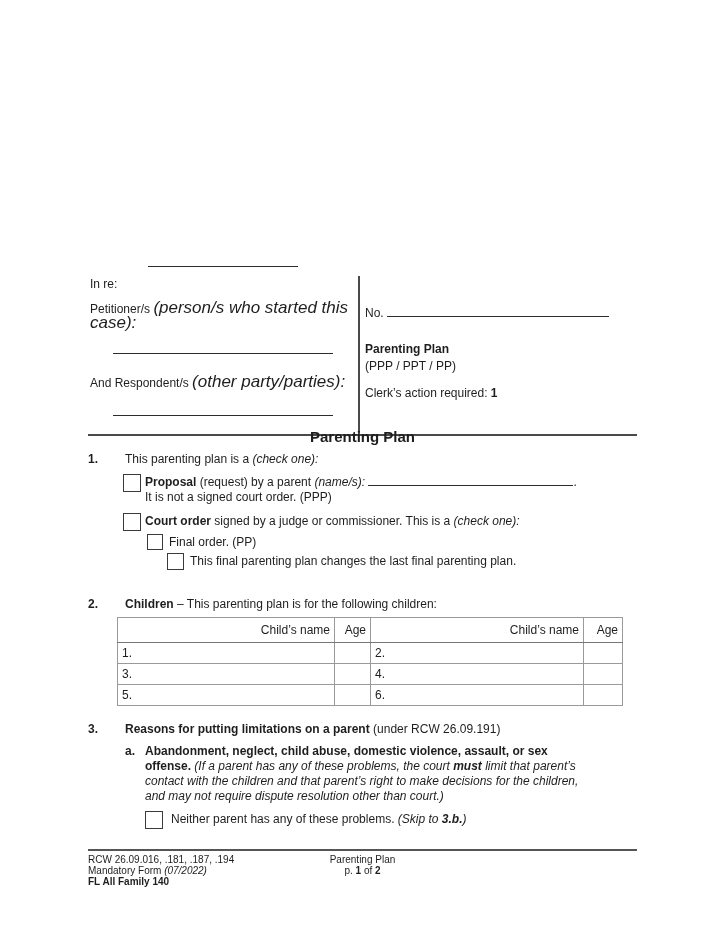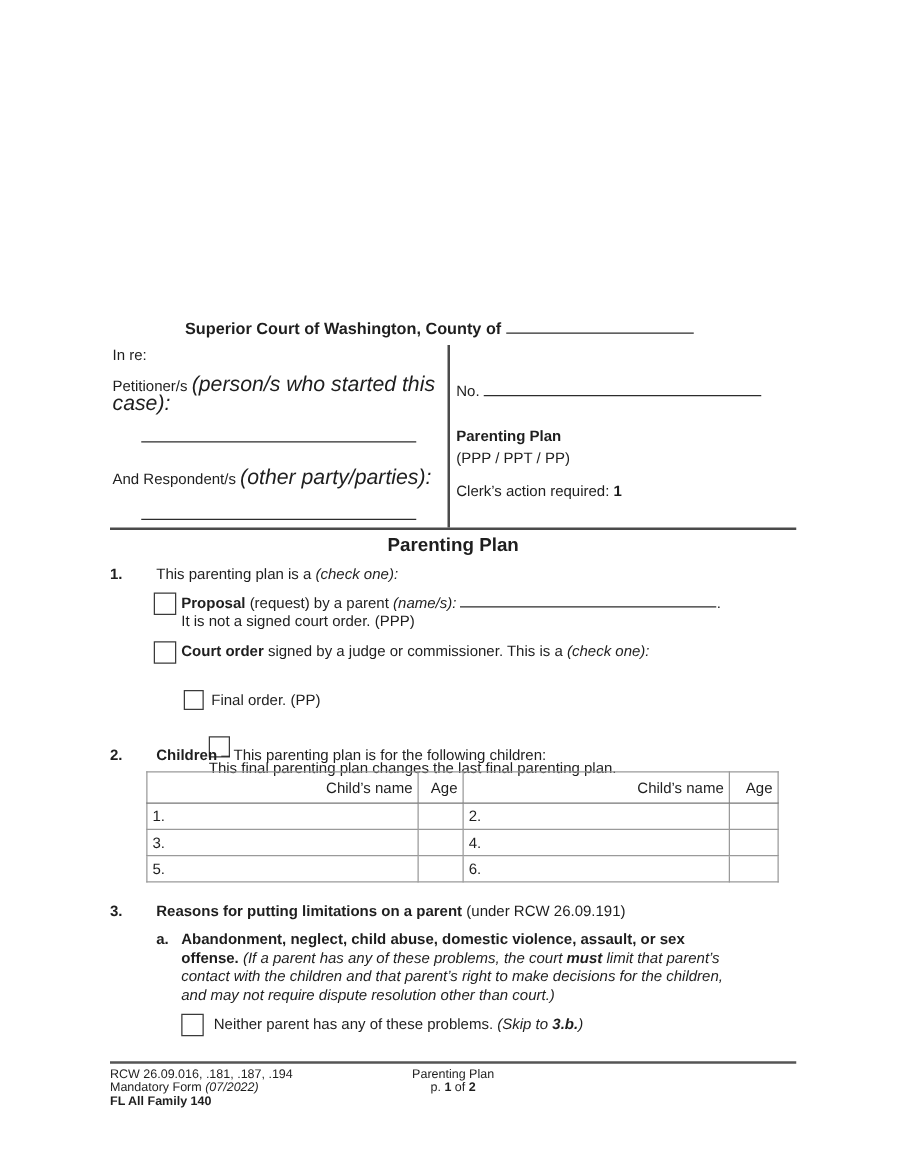--- a/index.html
+++ b/index.html
@@ -13,21 +13,21 @@
   .b  { font-weight:bold; }
   .i  { font-style:italic; }
   .bi { font-weight:bold; font-style:italic; }
 
   
   .caption { left:88px; top:255px; width:549px; }
   .court-title { font-size:13px; font-weight:bold; padding-left:60px; line-height:15px; white-space:nowrap; }
   .uline { display:inline-block; border-bottom:1.5px solid #2c2c2c; height:11px; vertical-align:baseline; }
   .u-county { width:150px; }
   .caption-cols { display:flex; margin-top:6px; border-bottom:2px solid #4a4a4a; }
-  .cap-left { width:272px; border-right:2px solid #4a4a4a; padding:2px 6px 6px 2px; }
+  .cap-left { width:272px; border-right:2px solid #4a4a4a; padding:2px 6px 18px 2px; }
   .cap-right { flex:1; padding:2px 0 10px 5px; }
   .cap-line { line-height:13px; }
   .hint { font-style:italic; font-size:17px; }
   .blank-line { border-bottom:1.5px solid #2c2c2c; height:0; width:220px; margin-left:23px; }
   .bl-1 { margin-top:22px; }
   .label-2 { margin-top:21px; }
   .bl-2 { margin-top:25px; }
   .no-line { margin-top:28px; }
   .u-caseno { width:222px; }
   .form-title { margin-top:22px; font-weight:bold; line-height:14px; }
@@ -49,22 +49,22 @@
   .cbx { display:inline-block; border:1.6px solid #3a3a3a; background:#fff; flex:none; }
   .cbx-18 { width:18px; height:18px; }
   .cbx-16 { width:16px; height:16px; }
   .cbx-17 { width:17px; height:17px; }
   .cb-item { display:flex; align-items:flex-start; }
   .cb-text { line-height:15px; padding-top:1px; }
   .gap4 { margin-right:4px; } .gap6 { margin-right:6px; } .gap8 { margin-right:8px; }
 
   .ind-main { margin-left:35px; }
   .ind-sub  { margin-left:59px; }
-  .ind-sub2 { margin-left:79px;flex-direction:column; }
-  .mt3 { margin-top:21px; } .mt6 { margin-top:6px; } .mt7 { margin-top:7px; } .mt8 { margin-top:8px; }
+  .ind-sub2 { margin-left:79px; }
+  .mt3 { margin-top:3px; } .mt6 { margin-top:6px; } .mt7 { margin-top:7px; } .mt8 { margin-top:8px; }
   .u-names { width:205px; }
 
   
   .children-table { border-collapse:collapse; margin-left:29px; margin-top:5px; table-layout:fixed; }
   .children-table th, .children-table td {
     border:1px solid #9a9a9a; font-size:12px; font-weight:normal; padding:0 4px;
   }
   .children-table th { height:25px; text-align:right; font-weight:normal; border-bottom:1px solid #777; }
   .children-table td { height:21px; text-align:left; }
   .col-name { width:217px; } .col-age1 { width:36px; } .col-name2 { width:213px; } .col-age2 { width:39px; }
@@ -80,21 +80,21 @@
     left:88px; top:849px; width:549px;
     border-top:2px solid #555; padding-top:3px;
     font-size:10px; line-height:11px; position:absolute;
   }
   .footer-center { position:absolute; left:0; right:0; top:3px; text-align:center; }
 </style>
 </head>
 <body>
 
 <div class="abs caption">
-  <div class="court-title"><span>Superior Court of Washington, County of</span>
+  <div class="court-title">
     <span class="uline u-county"></span>
   </div>
   <div class="caption-cols">
     <div class="cap-left">
       <div class="cap-line">In re:</div>
       <div class="cap-line" style="margin-top:10px;"><span>Petitioner/s</span>
         <span class="hint">(person/s who started this case):</span></div>
       <div class="blank-line bl-1"></div>
       <div class="cap-line label-2"><span>And Respondent/s</span>
         <span class="hint">(other party/parties):</span></div>

